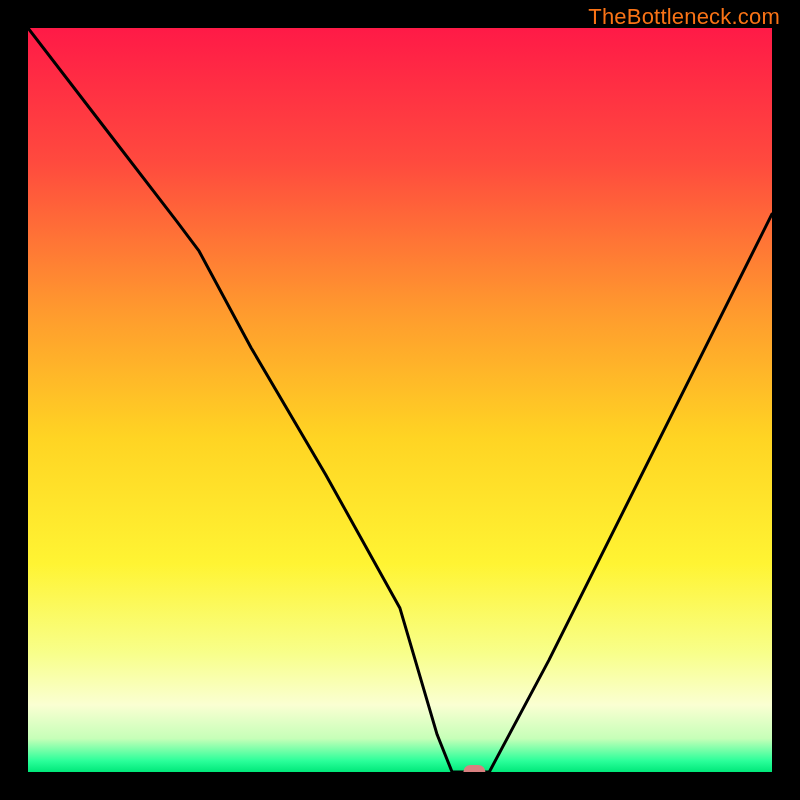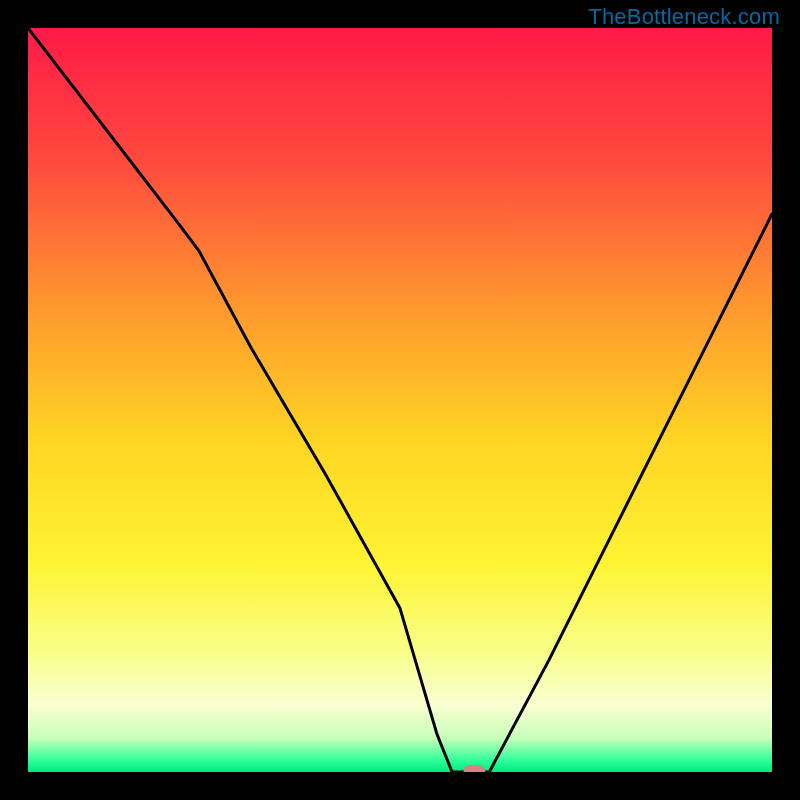--- a/index.html
+++ b/index.html
@@ -13,21 +13,21 @@
   .outer {
     position: relative;
     width: 800px;
     height: 800px;
     background: #000;
   }
   .attribution {
     position: absolute;
     top: 4px;
     right: 20px;
-    color: #0369a1;
+    color: #f97316;
     font-size: 22px;
     letter-spacing: 0.2px;
   }
   .plot {
     position: absolute;
     left: 28px;
     top: 28px;
     width: 744px;
     height: 744px;
   }

